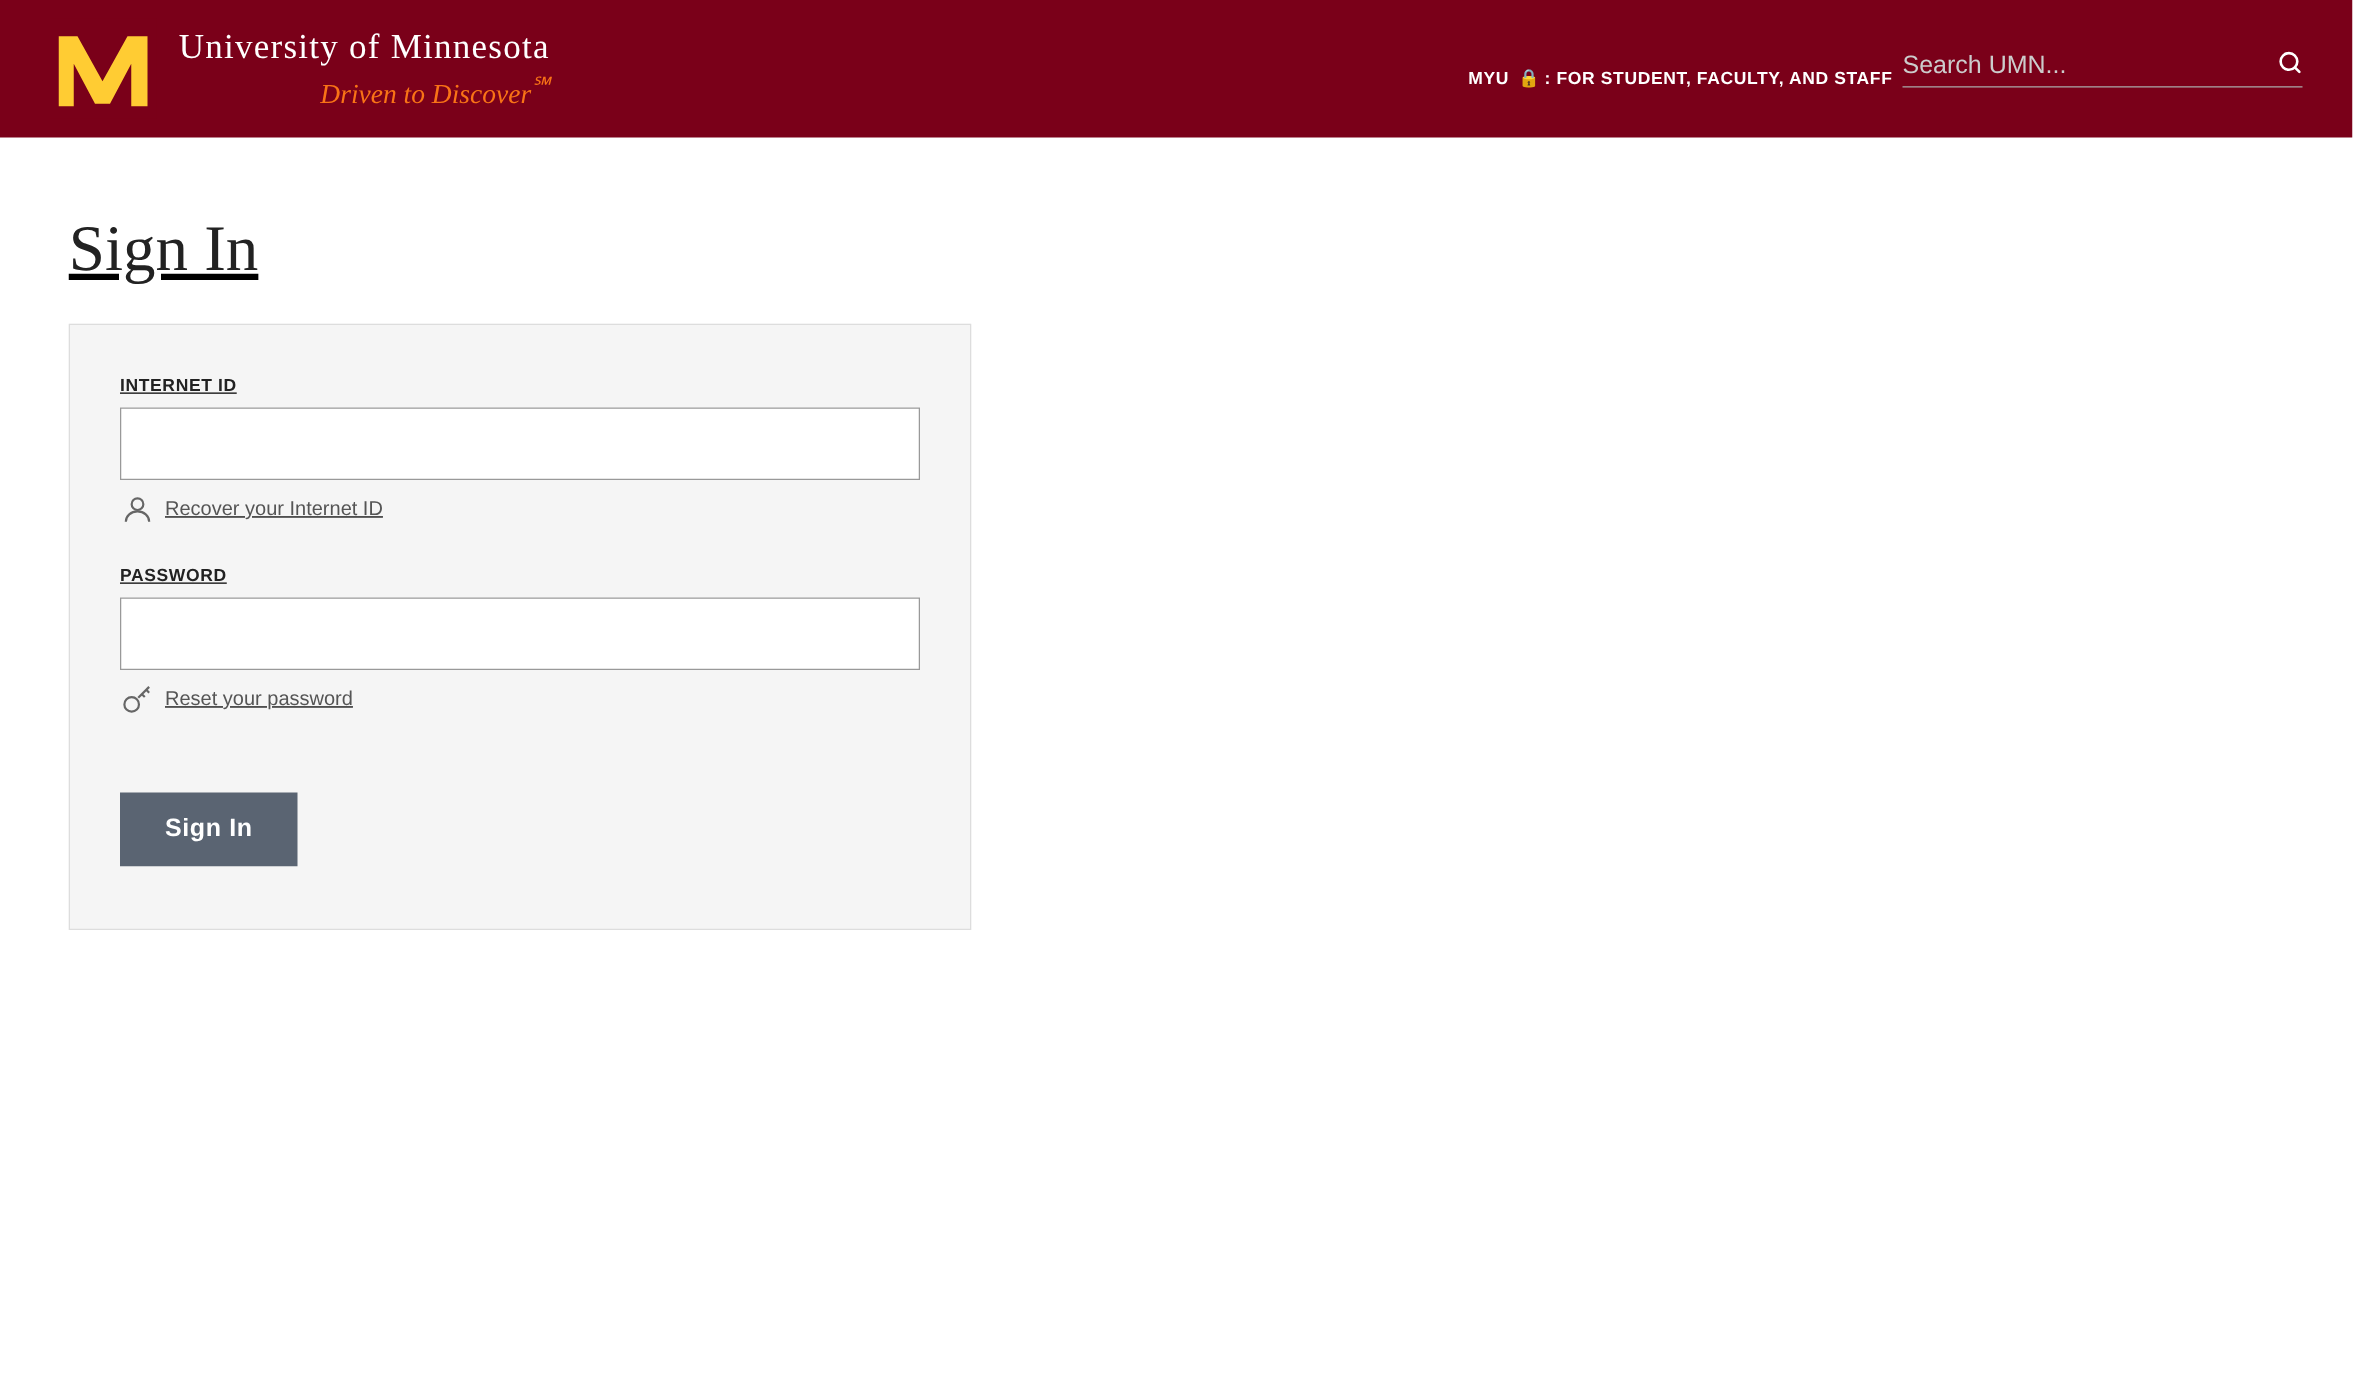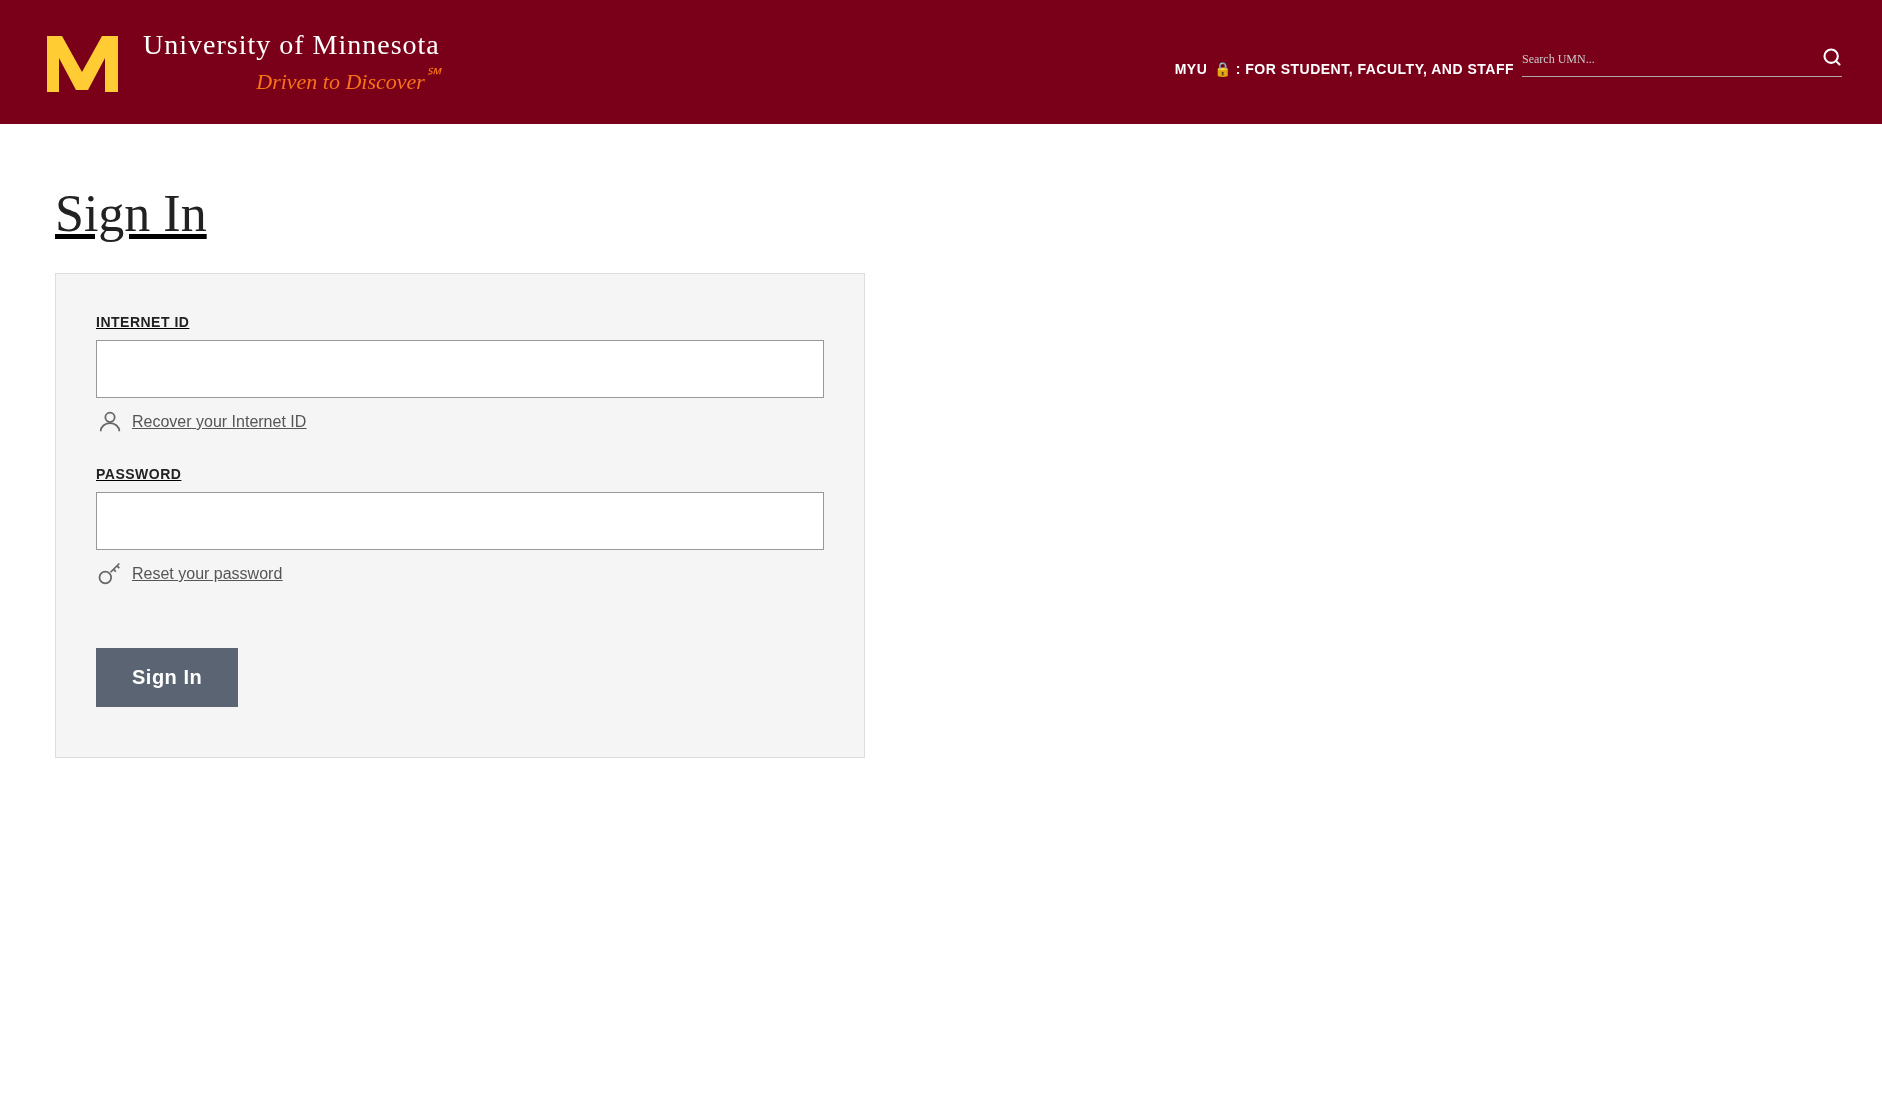--- a/index.html
+++ b/index.html
@@ -11,21 +11,21 @@
     body {
       font-family: 'Georgia', serif;
       background: #fff;
       min-height: 1118px;
       width: 1882px;
     }
 
     
     .header {
       background-color: #7a0019;
-      height: 124px;
+      height: 110px;
       display: flex;
       align-items: center;
       justify-content: space-between;
       padding: 0 40px;
     }
 
     .header-left {
       display: flex;
       align-items: center;
       gap: 18px;
@@ -84,22 +84,22 @@
       border-bottom: 1px solid #aaa;
       padding-bottom: 4px;
       width: 320px;
     }
 
     .search-input {
       background: transparent;
       border: none;
       outline: none;
       color: #ccc;
-      font-size: 12px;
-      font-family: Liberation Serif, serif;
+      font-size: 20px;
+      font-family: Liberation Sans, sans-serif;
       flex: 1;
     }
 
     .search-input::placeholder {
       color: #cccccc;
     }
 
     .search-icon-btn {
       background: none;
       border: none;
@@ -127,21 +127,21 @@
     .left-section {
       width: 820px;
       flex-shrink: 0;
       text-decoration: underline;
     }
 
     .form-card {
       background: #f5f5f5;
       border: 1px solid #ddd;
       padding: 40px 40px 50px 40px;
-      width: 810px;
+      width: 722px;
     }
 
     .field-label {
       font-size: 14px;
       font-weight: bold;
       color: #222;
       letter-spacing: 0.5px;
       margin-bottom: 10px;
       font-family: Arial, sans-serif;
     }

